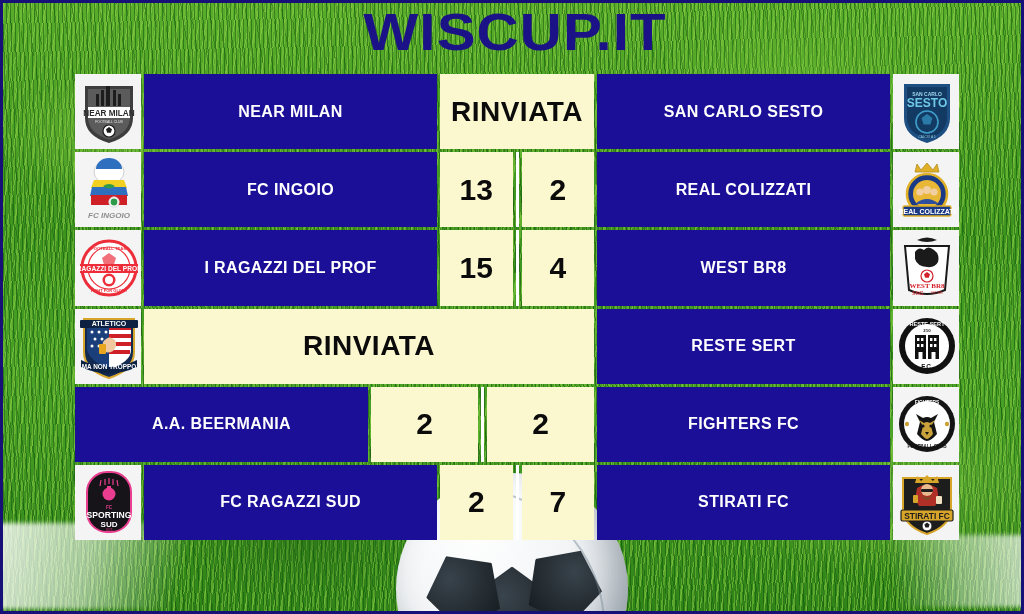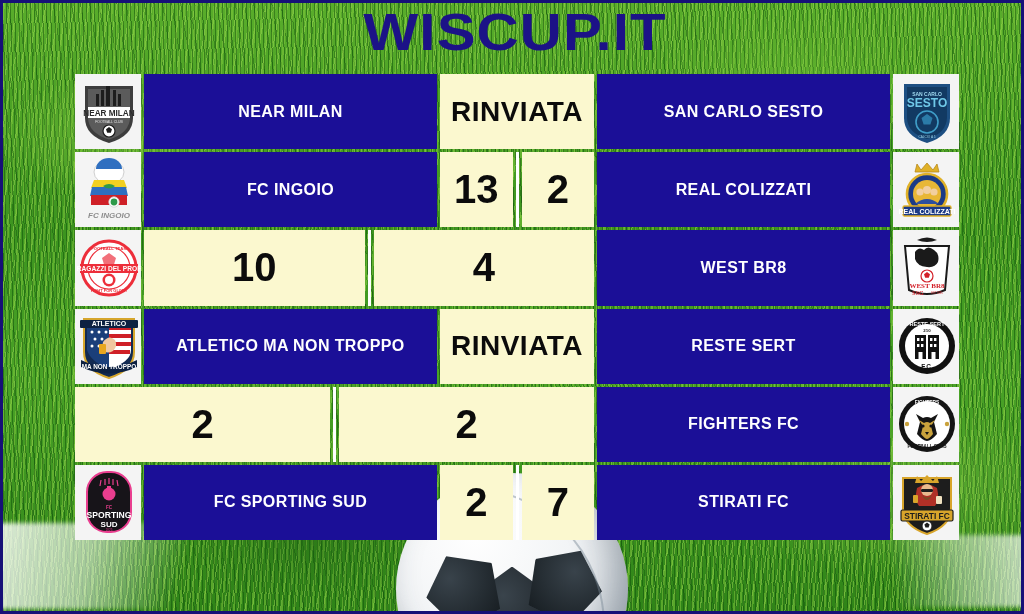--- a/index.html
+++ b/index.html
@@ -171,21 +171,21 @@
     text-align: center;
     padding: 0 6px;
   }
   .cell-score {
     flex: 1 1 0;
     background: #fbf8cf;
     color: #0b0b0b;
     display: flex;
     align-items: center;
     justify-content: center;
-    font-size: 40px;
+    font-size: 30px;
     font-weight: 700;
   }
   .cell-score.postponed {
     flex: 2 2 0;
     font-size: 28px;
     letter-spacing: .5px;
   }
   .score-gap { width: 3px; background: #ffffff; }
 
   
@@ -291,21 +291,22 @@
           <circle cx="32" cy="34" r="21" fill="none" stroke="#ed2e3a" stroke-width="1.2"></circle>
           <text x="32" y="16" font-size="4.2" font-weight="bold" text-anchor="middle" fill="#ed2e3a" font-family="Liberation Sans, sans-serif">FOOTBALL TEAM</text>
           <path d="M32 19 l7 5 -2.6 8.4 h-8.8 L25 24 Z" fill="#f2707a"></path>
           <rect x="3" y="30" width="58" height="9" fill="#ed2e3a"></rect>
           <text x="32" y="37" font-size="6.6" font-weight="bold" text-anchor="middle" fill="#ffffff" font-family="Liberation Sans, sans-serif">RAGAZZI DEL PROF</text>
           <circle cx="32" cy="46" r="6.5" fill="#ed2e3a"></circle>
           <circle cx="32" cy="46" r="4" fill="#ffffff"></circle>
           <text x="32" y="58" font-size="4" font-weight="bold" text-anchor="middle" fill="#ed2e3a" font-family="Liberation Sans, sans-serif">FIGHT FOR GLORY</text>
         </svg>
       </div>
-      <div class="cell-score">10</div>
+      <div class="cell-team">I RAGAZZI DEL PROF</div>
+      <div class="cell-score">15</div>
       <div class="score-gap"></div>
       <div class="cell-score">4</div>
       <div class="cell-team">WEST BR8</div>
       <div class="cell-logo">
         <svg class="logo-svg" viewBox="0 0 64 68">
           <path d="M10 12 H54 L50 56 Q32 64 14 56 Z" fill="#ffffff" stroke="#1a1a1a" stroke-width="2"></path>
           <path d="M22 6 q10 -5 20 0 q-10 4 -20 0 z" fill="#1a1a1a"></path>
           <path d="M20 18 q4 -6 9 -2 q4 -5 10 0 q6 4 4 12 q-3 6 -11 5 q-10 -1 -12 -8 z" fill="#1a1a1a"></path>
           <circle cx="32" cy="42" r="6" fill="#ffffff" stroke="#d32029" stroke-width="1.2"></circle>
           <path d="M32 38 l3 2.2 -1.2 3.6 h-3.6 L29 40.2 Z" fill="#d32029"></path>
@@ -338,21 +339,20 @@
               <circle cx="22" cy="34" r="1.5"></circle>
           </g>
           <path d="M26 30 q6 -8 12 -2 q3 6 -2 11 q-7 4 -11 -2 z" fill="#f0c8a0"></path>
           <rect x="22" y="32" width="7" height="10" rx="1" fill="#e8a61f"></rect>
           <rect x="3" y="8" width="58" height="8" rx="1" fill="#0d2142"></rect>
           <text x="32" y="14.4" font-size="7" font-weight="bold" text-anchor="middle" fill="#ffffff" font-family="Liberation Sans, sans-serif">ATLETICO</text>
           <path d="M4 48 q28 14 56 0 l0 7 q-28 13 -56 0 z" fill="#0d2142"></path>
           <text x="32" y="57" font-size="6.4" font-weight="bold" text-anchor="middle" fill="#ffffff" font-family="Liberation Sans, sans-serif">MA NON TROPPO</text>
         </svg>
       </div>
-      <div class="cell-team">ATLETICO MA NON TROPPO</div>
       <div class="cell-score postponed">RINVIATA</div>
       <div class="cell-team">RESTE SERT</div>
       <div class="cell-logo">
         <svg class="logo-svg" viewBox="0 0 64 68">
           <circle cx="32" cy="34" r="28" fill="#111111"></circle>
           <circle cx="32" cy="34" r="22" fill="#ffffff"></circle>
           <text x="32" y="14" font-size="5.6" font-weight="bold" text-anchor="middle" fill="#ffffff" font-family="Liberation Sans, sans-serif">RESTE SERT</text>
           <text x="32" y="20" font-size="4.4" font-weight="bold" text-anchor="middle" fill="#111111" font-family="Liberation Sans, sans-serif">210</text>
           <g fill="#111111">
             <rect x="20" y="23" width="11" height="24"></rect>
@@ -369,20 +369,21 @@
               <rect x="39" y="32" width="2.4" height="3"></rect>
             <rect x="23.5" y="40" width="4" height="7"></rect>
               <rect x="36.5" y="40" width="4" height="7"></rect>
           </g>
           <text x="32" y="57" font-size="6.5" font-weight="bold" text-anchor="middle" fill="#111111" font-family="Liberation Sans, sans-serif">F.C.</text>
         </svg>
       </div>
     </div>
 
     <div class="row">
+      <div class="cell-team">A.A. BEERMANIA</div>
       <div class="cell-score">2</div>
       <div class="score-gap"></div>
       <div class="cell-score">2</div>
       <div class="cell-team">FIGHTERS FC</div>
       <div class="cell-logo">
         <svg class="logo-svg" viewBox="0 0 64 68">
           <circle cx="32" cy="34" r="28" fill="#141414"></circle>
           <circle cx="32" cy="34" r="23" fill="#ffffff"></circle>
           <text x="32" y="14" font-size="4.8" font-weight="bold" text-anchor="middle" fill="#ffffff" font-family="Liberation Sans, sans-serif">FIGHTERS</text>
           <path d="M21 24 l4 8 -3 12 q6 7 10 7 q4 0 10 -7 l-3 -12 4 -8 -7 4 q-4 -2 -8 0 z" fill="#141414"></path>
@@ -409,21 +410,21 @@
             <line x1="40" y1="12" x2="41" y2="18"></line>
           </g>
           <circle cx="32" cy="26" r="6.5" fill="#e93e8f"></circle>
           <rect x="30" y="18" width="4" height="4" fill="#e93e8f"></rect>
           <text x="32" y="41" font-size="4.6" font-weight="bold" text-anchor="middle" fill="#e93e8f" font-family="Liberation Sans, sans-serif">FC</text>
           <text x="32" y="50" font-size="8.6" font-weight="bold" text-anchor="middle" fill="#ffffff" font-family="Liberation Sans, sans-serif">SPORTING</text>
           <text x="32" y="58.5" font-size="8" font-weight="bold" text-anchor="middle" fill="#ffffff" font-family="Liberation Sans, sans-serif">SUD</text>
           <text x="32" y="63" font-size="3" text-anchor="middle" fill="#e93e8f" font-family="Liberation Sans, sans-serif">2025</text>
         </svg>
       </div>
-      <div class="cell-team">FC SPORTING SUD</div>
+      <div class="cell-team">FC RAGAZZI SUD</div>
       <div class="cell-score">2</div>
       <div class="score-gap"></div>
       <div class="cell-score">7</div>
       <div class="cell-team">STIRATI FC</div>
       <div class="cell-logo">
         <svg class="logo-svg" viewBox="0 0 64 68">
           <path d="M8 10 H56 V40 Q56 58 32 66 Q8 58 8 40 Z" fill="#1d1d1d" stroke="#d8a52b" stroke-width="2"></path>
           <path d="M22 8 l4 5 6 -6 6 6 4 -5 2 7 h-24 z" fill="#d8a52b"></path>
           <path d="M22 20 q10 -7 20 0 q3 12 -2 18 h-16 q-5 -6 -2 -18 z" fill="#b03027"></path>
           <circle cx="32" cy="22" r="6" fill="#e8b98e"></circle>

